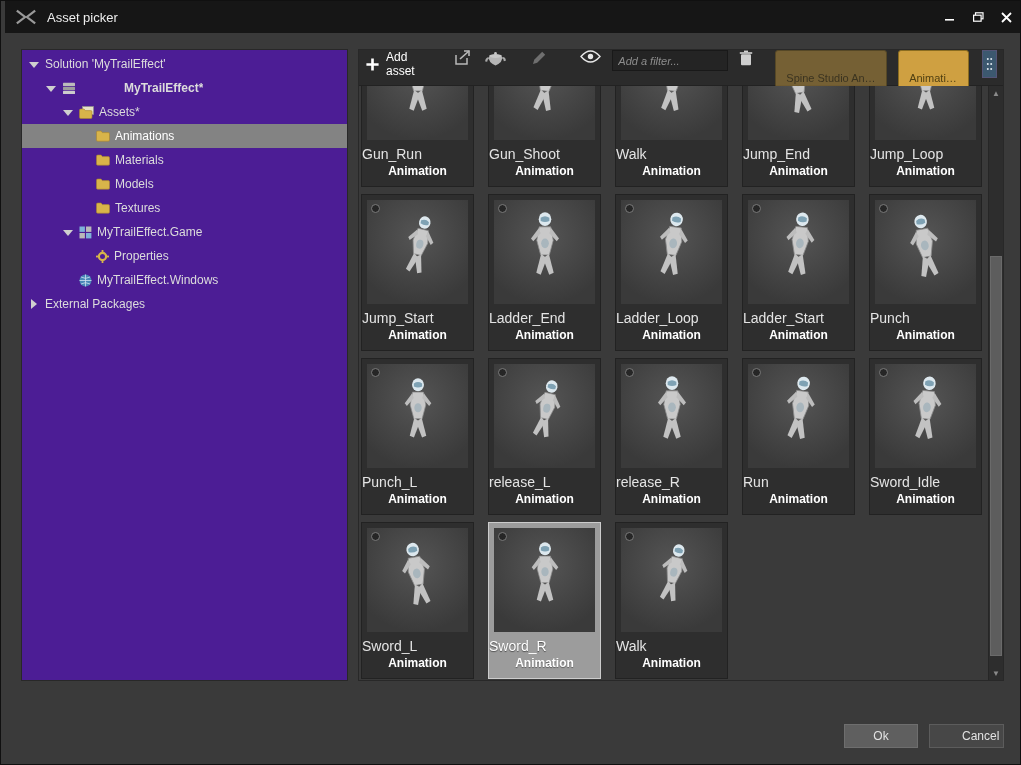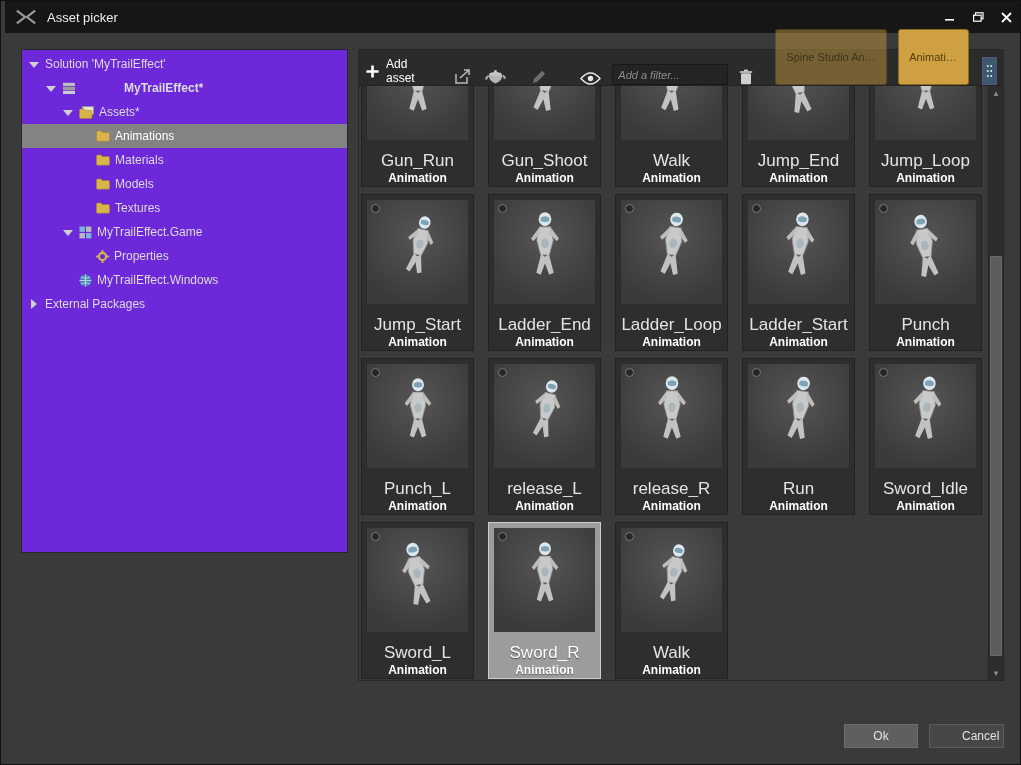--- a/index.html
+++ b/index.html
@@ -8,56 +8,56 @@
     background:#3a3a3a;font-family:"Liberation Sans",sans-serif;
     border:1px solid #101010;box-sizing:border-box;
   }
   
   .titlebar{position:absolute;top:0;left:4px;right:0;height:32px;background:#161616;display:flex;align-items:center;}
   .logo{margin-left:10px;display:flex;align-items:center;}
   .title{margin-left:10px;color:#ededed;font-size:13px;}
   .wincontrols{margin-left:auto;display:flex;align-items:center;height:100%;}
   .winbtn{width:28px;height:100%;display:flex;align-items:center;justify-content:center;cursor:pointer;}
   
-  .tree-panel{position:absolute;left:20px;top:48px;width:327px;height:504px;background:#6d28d9;
+  .tree-panel{position:absolute;left:20px;top:48px;width:327px;height:632px;background:#4c1d95;
     border:1px solid #282828;box-sizing:border-box;padding-top:2px;overflow:hidden;}
   .tree-row{height:24px;display:flex;align-items:center;gap:5px;color:#dcdcdc;font-size:12px;white-space:nowrap;cursor:default;}
   .tree-row.selected{background:#838383;color:#ffffff;}
   .arrow{width:12px;height:12px;flex:0 0 12px;position:relative;display:inline-block;}
   .arrow-down::before{content:"";position:absolute;top:4px;left:1px;border-left:5px solid transparent;border-right:5px solid transparent;border-top:6px solid #cfcfcf;}
   .arrow-right::before{content:"";position:absolute;top:1px;left:3px;border-top:5px solid transparent;border-bottom:5px solid transparent;border-left:6px solid #cfcfcf;}
   .ticon{display:inline-flex;align-items:center;}
   .ticon:empty{display:none;}
   .tlabel{overflow:hidden;text-overflow:ellipsis;}
   
   .right-panel{position:absolute;left:357px;top:48px;width:646px;height:632px;background:#333333;
     border:1px solid #282828;box-sizing:border-box;}
   .toolbar{position:absolute;top:0;left:0;right:0;height:36px;background:#2b2b2b;border-bottom:1px solid #222;
-    display:flex;align-items:flex-end;padding:0 6px;box-sizing:border-box;gap:11px;}
+    display:flex;align-items:flex-start;padding:0 6px;box-sizing:border-box;gap:11px;}
   .tb-add{display:flex;align-items:center;gap:6px;color:#fff;font-size:12px;cursor:pointer;}
   .tb-ic{display:flex;align-items:center;justify-content:center;cursor:pointer;}
   .filter-input{width:104px;height:19px;background:#242424;border:1px solid #191919;color:#cccccc;
     font-size:11px;font-style:italic;padding:0 5px;font-family:"Liberation Sans",sans-serif;}
   .filter-input::placeholder{color:#8d8d8d;font-style:italic;}
   .tag{background:var(--tag,#cfa041);color:#4f3f12;font-size:11px;line-height:16px;padding:19px 10px;
     border-radius:3px;border:1px solid #8a6c20;white-space:nowrap;overflow:hidden;text-overflow:ellipsis;
     max-width:128px;cursor:pointer;}
   .tag.dimmed{opacity:.45;}
   .tag-spacer{flex:1;}
   .dots-btn{width:13px;height:26px;background:var(--accent-blue,#3c586f);border:1px solid #557;display:flex;
     align-items:center;justify-content:center;margin-left:2px;cursor:pointer;}
   
   .grid-viewport{position:absolute;top:36px;left:0;right:15px;bottom:0;overflow:hidden;background:#3a3a3a;}
   .grid{display:flex;flex-wrap:wrap;gap:7px 14px;padding-left:2px;margin-top:-56px;width:630px;}
   .card{width:113px;height:157px;background:#2e2e2e;border:1px solid #222222;box-sizing:border-box;cursor:pointer;}
   .thumb{margin:5px 5px 2px;height:104px;position:relative;overflow:hidden;
     background:radial-gradient(circle at 50% 35%, #555555, #3a3a3a 80%);
     display:flex;align-items:center;justify-content:center;}
   .dot{position:absolute;top:4px;left:4px;width:7px;height:7px;border-radius:50%;background:#262626;border:1px solid #7a7a7a;}
-  .aname{text-align:center;font-size:17px;color:#e4e4e4;height:16px;line-height:16px;overflow:hidden;margin-top:13px;}
+  .aname{font-size:14px;color:#e4e4e4;height:16px;line-height:16px;overflow:hidden;margin-top:6px;}
   .atype{text-align:center;font-size:12px;font-weight:bold;color:#ffffff;margin-top:2px;}
   .card.selected{background:var(--selection,#9c9c9c);border:1px solid #cccccc;}
   .card.selected .aname{color:#ffffff;text-shadow:0 1px 1px rgba(0,0,0,.5);}
   .card.selected .atype{text-shadow:0 1px 1px rgba(0,0,0,.4);}
   .pose-1 svg.fig{transform:rotate(8deg);}
   .pose-2 svg.fig{transform:scaleX(-1) rotate(-6deg);}
   .pose-3 svg.fig{transform:rotate(-10deg) translateY(2px);}
   .pose-4 svg.fig{transform:scaleX(-1) scale(.95);}
   .pose-5 svg.fig{transform:rotate(13deg) scale(.92);}
   

